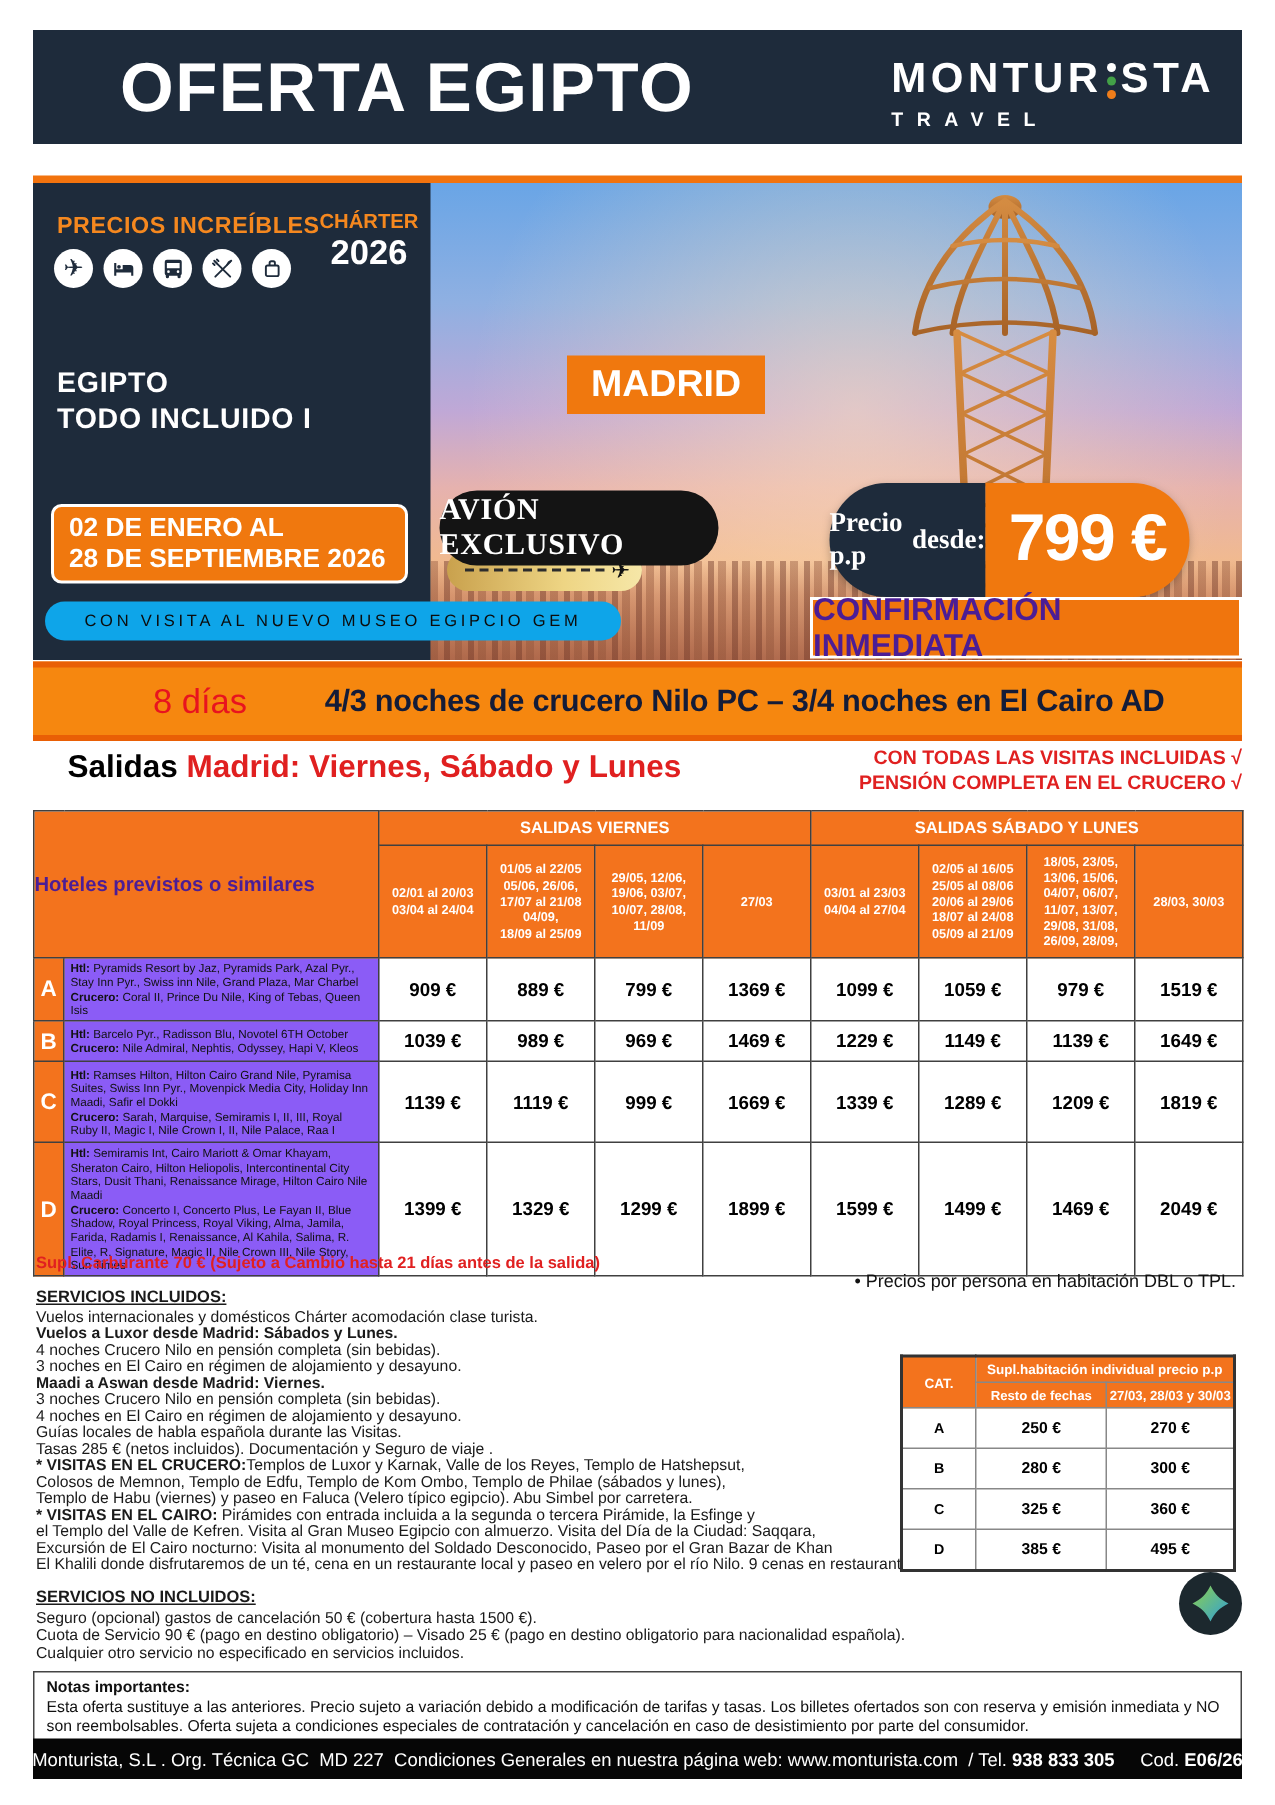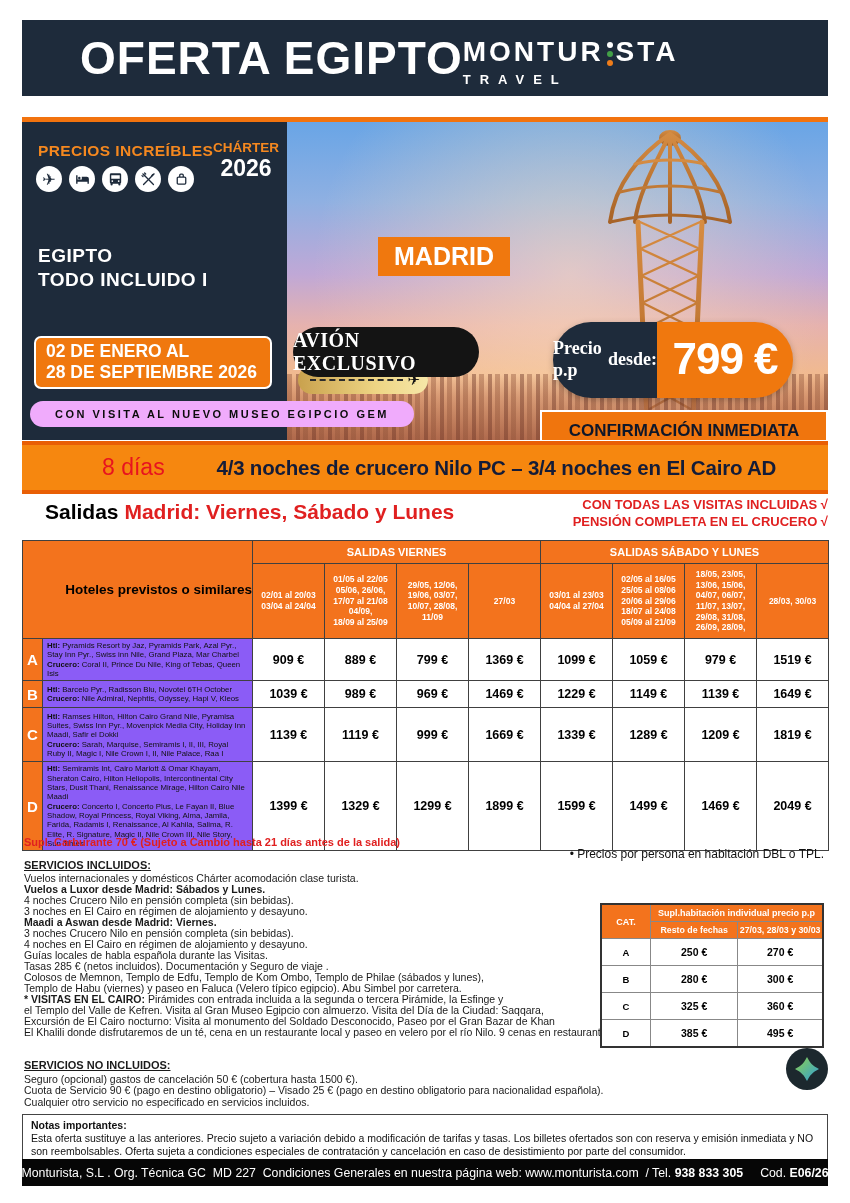--- a/index.html
+++ b/index.html
@@ -1,20 +1,20 @@
 <!DOCTYPE html>
 <html><head>
 <meta charset="utf-8">
 <style>
   html,body{margin:0;padding:0;background:#ffffff;font-family:"Liberation Sans",sans-serif;}
   .page{position:relative;width:850px;height:1203px;background:#fff;overflow:hidden;}
 
   
   .topbar{position:absolute;top:20px;left:22px;width:806px;height:76px;background:#1e2b3b;
-    display:flex;align-items:center;padding:0 41px 0 58px;box-sizing:border-box;}
+    display:flex;align-items:center;justify-content:space-between;padding:0 18px 0 58px;box-sizing:border-box;}
   .title{color:#fff;font-weight:bold;font-size:46px;letter-spacing:1px;}
   .brand{color:#fff;}
   .brand-row{display:flex;align-items:flex-end;font-size:28px;font-weight:bold;letter-spacing:3px;line-height:1;}
   .idots{display:inline-flex;flex-direction:column;justify-content:flex-end;gap:3px;height:36px;margin:0 3px;}
   .idots i{width:6px;height:6px;border-radius:50%;display:block;}
   .idots .d1{background:#ffffff;}
   .idots .d2{background:#43a047;}
   .idots .d3{background:#ef7d1a;}
   .brand-sub{font-size:13px;letter-spacing:9px;margin-top:6px;font-weight:bold;}
   .orange-rule{position:absolute;top:117px;left:22px;width:806px;height:5px;background:#f2730e;}
@@ -34,54 +34,54 @@
   .precios{position:absolute;left:16px;top:20px;color:#f5881f;font-weight:bold;font-size:15.5px;letter-spacing:.4px;}
   .charterbox{position:absolute;right:8px;top:18px;text-align:center;}
   .charter{font-size:13.5px;color:#f5881f;font-weight:bold;}
   .year{font-size:23px;color:#fff;font-weight:bold;line-height:1.15;}
   .icons{position:absolute;left:14px;top:44px;display:flex;gap:7px;}
   .icon-circle{width:26px;height:26px;border-radius:50%;background:#fff;display:flex;align-items:center;justify-content:center;color:#1e2b3b;font-size:16px;}
   .icon-circle svg{width:17px;height:17px;}
   .headline{position:absolute;left:16px;top:122px;color:#fff;font-weight:bold;font-size:19px;line-height:1.28;letter-spacing:.5px;}
   .datebox{position:absolute;left:12px;top:214px;width:238px;box-sizing:border-box;background:#f0780e;
     border:2.5px solid #fff;border-radius:7px;padding:3px 10px;color:#fff;font-weight:bold;font-size:17.5px;line-height:1.22;}
-  .museum-pill{position:absolute;left:8px;top:279px;width:384px;height:26px;background:#f0abfc;border-radius:13px;
-    display:flex;align-items:center;justify-content:center;font-weight:bold;font-size:11px;letter-spacing:2.5px;color:#0c0c0c;z-index:6;}
+  .museum-pill{position:absolute;left:8px;top:279px;width:384px;height:26px;background:#0ea5e9;border-radius:13px;
+    display:flex;align-items:center;justify-content:center;font-weight:normal;font-size:11px;letter-spacing:2.5px;color:#0c0c0c;z-index:6;}
   .badge-madrid{position:absolute;left:356px;top:115px;background:#f0780e;color:#fff;font-weight:bold;font-size:25px;padding:5px 16px;z-index:4;}
   .avion{position:absolute;left:271px;top:205px;width:186px;height:50px;background:#141414;border-radius:26px;
     display:flex;align-items:center;justify-content:center;color:#fff;font-family:"Liberation Serif",serif;font-weight:bold;font-size:20px;letter-spacing:.5px;z-index:4;}
   .gold-strip{position:absolute;left:276px;top:244px;width:130px;height:28px;border-radius:14px;
     background:linear-gradient(90deg,#c9a14d,#eed584 60%,#f6e7a8);z-index:3;display:flex;align-items:center;box-sizing:border-box;padding:0 8px 0 12px;}
   .gold-strip .dash{flex:1;border-top:2px dashed #2c2c2c;height:0;}
   .gold-strip .plane{font-size:15px;color:#111;margin-left:4px;}
   .price-pill{position:absolute;left:531px;top:200px;width:240px;height:76px;display:flex;z-index:4;filter:drop-shadow(0 2px 3px rgba(0,0,0,.25));}
   .pp-left{width:104px;background:#1e2b3b;border-radius:38px 0 0 38px;display:flex;align-items:center;justify-content:center;
     color:#fff;font-family:"Liberation Serif",serif;font-weight:bold;font-size:18px;line-height:1.2;}
   .pp-right{flex:1;background:#f0780e;border-radius:0 38px 38px 0;display:flex;align-items:center;justify-content:center;
     color:#fff;font-weight:bold;font-size:44px;letter-spacing:-1px;padding-bottom:2px;}
   .confirm{position:absolute;left:518px;top:276px;width:288px;height:41px;box-sizing:border-box;background:#f0750d;border:2.5px solid #fff;
-    display:flex;align-items:center;justify-content:center;color:#0f172a;font-weight:bold;font-size:17px;z-index:5;margin-top:12px;}
+    display:flex;align-items:center;justify-content:center;color:#4c1d95;font-weight:bold;font-size:21px;z-index:5;}
 
   
   .duration-bar{position:absolute;top:441px;left:22px;width:806px;height:53px;box-sizing:border-box;background:#f6870f;
     border-top:4px solid #e95f05;border-bottom:4px solid #e95f05;display:flex;align-items:center;}
   .days{color:#e8131f;font-weight:normal;font-size:23px;margin-left:80px;white-space:nowrap;}
   .desc{flex:1;text-align:center;color:#141c38;font-weight:bold;font-size:20.5px;letter-spacing:-.2px;white-space:nowrap;}
 
   
   .salidas{position:absolute;top:500px;left:45px;font-size:21px;font-weight:bold;}
   .s-black{color:#000;}
   .s-red{color:#e02020;}
   .salidas-notes{position:absolute;top:497px;right:22px;text-align:right;color:#e02020;font-weight:bold;font-size:13px;line-height:1.3;}
 
   
   .ptable{position:absolute;top:540px;left:22px;width:806px;border-collapse:collapse;table-layout:fixed;}
   .ptable th,.ptable td{border:1px solid #404040;padding:0;}
   .ptable .gh{background:#f3731d;color:#fff;font-weight:bold;font-size:11px;height:22px;text-align:center;}
-  .ptable .hh{background:#f3731d;color:#000000;font-weight:bold;font-size:13.5px;text-align:right;margin-left:24px;}
+  .ptable .hh{background:#f3731d;color:#4c1d95;font-weight:bold;font-size:13.5px;text-align:left;margin-left:24px;}
   .ptable .dh{background:#f3731d;color:#fff;font-weight:bold;font-size:8.5px;line-height:1.25;white-space:pre-line;text-align:center;vertical-align:middle;height:74px;}
   .ptable .cat{background:#f3731d;color:#fff;font-weight:bold;font-size:15px;text-align:center;}
   .ptable .hotels{font-size:7.8px;line-height:1.2;padding:2px 4px;color:#111;vertical-align:middle;background:#8b5cf6;}
   .ptable .price{font-weight:bold;font-size:12.5px;text-align:center;color:#000;background:#fff;}
   .ptable tr.rA{height:31px;} .ptable tr.rB{height:27px;} .ptable tr.rC{height:54px;} .ptable tr.rD{height:74px;}
 
   .fuel{position:absolute;top:836px;left:24px;color:#e02020;font-weight:bold;font-size:11px;}
   .dblnote{position:absolute;top:847px;right:26px;font-size:12px;color:#111;}
 
   
@@ -333,20 +333,21 @@
     <div class="sec-h">SERVICIOS INCLUIDOS:</div>
     <div class="line"><b></b><span>Vuelos internacionales y domésticos Chárter acomodación clase turista.</span></div>
     <div class="line"><b>Vuelos a Luxor desde Madrid: Sábados y Lunes.</b><span></span></div>
     <div class="line"><b></b><span>4 noches Crucero Nilo en pensión completa (sin bebidas).</span></div>
     <div class="line"><b></b><span>3 noches en El Cairo en régimen de alojamiento y desayuno.</span></div>
     <div class="line"><b>Maadi a Aswan desde Madrid: Viernes.</b><span></span></div>
     <div class="line"><b></b><span>3 noches Crucero Nilo en pensión completa (sin bebidas).</span></div>
     <div class="line"><b></b><span>4 noches en El Cairo en régimen de alojamiento y desayuno.</span></div>
     <div class="line"><b></b><span>Guías locales de habla española durante las Visitas.</span></div>
     <div class="line"><b></b><span>Tasas 285 € (netos incluidos). Documentación y Seguro de viaje .</span></div>
+    <div class="line"><b>* VISITAS EN EL CRUCERO:</b><span>Templos de Luxor y Karnak, Valle de los Reyes, Templo de Hatshepsut,</span></div>
     <div class="line"><b></b><span>Colosos de Memnon, Templo de Edfu, Templo de Kom Ombo, Templo de Philae (sábados y lunes),</span></div>
     <div class="line"><b></b><span>Templo de Habu (viernes) y paseo en Faluca (Velero típico egipcio). Abu Simbel por carretera.</span></div>
     <div class="line"><b>* VISITAS EN EL CAIRO:</b><span> Pirámides con entrada incluida a la segunda o tercera Pirámide, la Esfinge y</span></div>
     <div class="line"><b></b><span>el Templo del Valle de Kefren. Visita al Gran Museo Egipcio con almuerzo. Visita del Día de la Ciudad: Saqqara,</span></div>
     <div class="line"><b></b><span>Excursión de El Cairo nocturno: Visita al monumento del Soldado Desconocido, Paseo por el Gran Bazar de Khan</span></div>
     <div class="line"><b></b><span>El Khalili donde disfrutaremos de un té, cena en un restaurante local y paseo en velero por el río Nilo. 9 cenas en restaurante local.</span></div>
   </div>
 
   <table class="stable">
     <colgroup>

